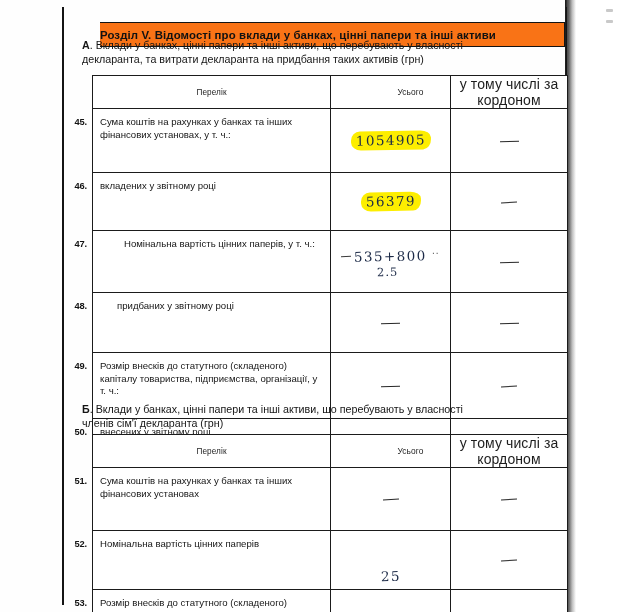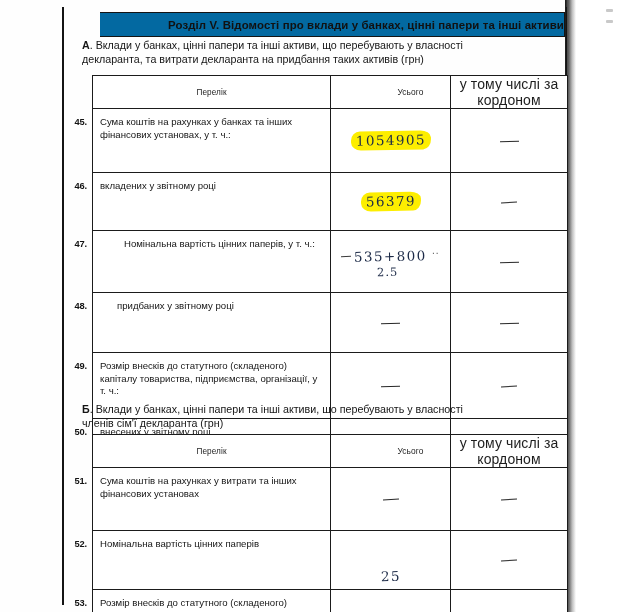--- a/index.html
+++ b/index.html
@@ -57,29 +57,29 @@
     left: 62px; top: 7px;
     width: 505px; height: 598px;
     border-left: 2px solid #141414;
     border-right: 1px solid #141414;
     box-sizing: border-box;
   }
 
   
   #section-title-bar {
     position: absolute;
-    left: 100px; top: 12px;
+    left: 100px; top: 22px;
     width: 465px; height: 25px;
     border: 1.6px solid #141414;
     border-left: none;
     box-sizing: border-box;
     display: flex;
     align-items: center;
-    justify-content: flex-end;
-    background: #0369a1;
+    justify-content: flex-start;
+    background: #f97316;
   }
   #section-title-bar .title-text {
     font-size: 11.4px;
     font-weight: bold;
     letter-spacing: .12px;
     white-space: nowrap;
     color: #111;
   }
 
   
@@ -355,21 +355,21 @@
         <th class="h-desc">Перелік</th>
         <th class="h-total">Усього</th>
         <th class="h-abroad">у тому числі за кордоном</th>
       </tr>
     </thead>
     <tbody>
 
       <tr>
         <td class="cell-desc" style="height:49px;">
           <span class="row-number">51.</span>
-          <span>Сума коштів на рахунках у витрати та інших фінансових установах</span>
+          <span>Сума коштів на рахунках у банках та інших фінансових установах</span>
         </td>
         <td class="cell-value">
           <span class="hand-dash thin"></span>
         </td>
         <td class="cell-value">
           <span class="hand-dash thin"></span>
         </td>
       </tr>
 
       <tr>

